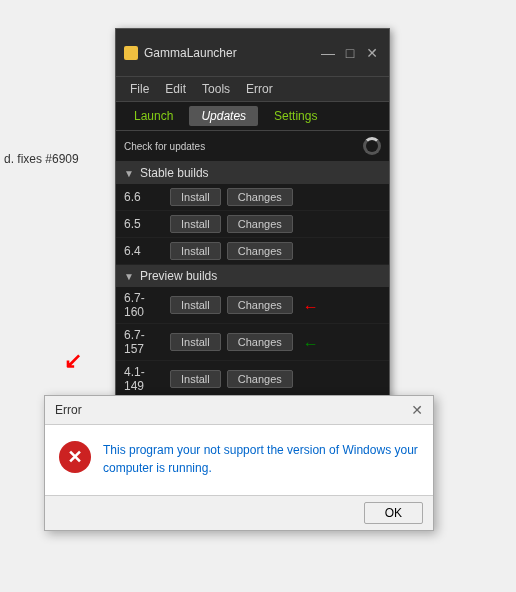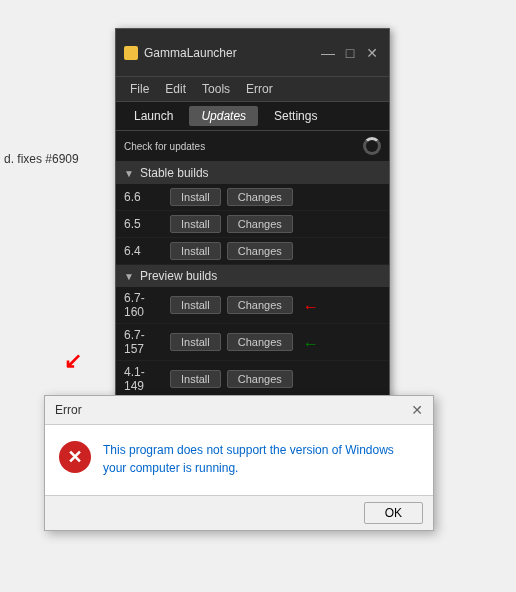--- a/index.html
+++ b/index.html
@@ -87,21 +87,21 @@
       display: flex;
       padding: 4px 6px;
       gap: 4px;
       border-bottom: 1px solid #444;
     }
     .tab {
       padding: 3px 12px;
       font-size: 12px;
       cursor: pointer;
       border-radius: 2px;
-      color: #e5e5e5;
+      color: #84cc16;
     }
     .tab.active {
       background: #555;
       color: #fff;
       font-style: italic;
     }
 
     
     .check-updates-row {
       display: flex;
@@ -333,19 +333,19 @@
 <div class="big-red-arrow">↙</div>
 
 <div class="error-dialog">
   <div class="error-title-bar">
     <span class="error-title-text">Error</span>
     <span class="error-close-btn">✕</span>
   </div>
   <div class="error-body">
     <div class="error-icon">✕</div>
     <div class="error-message">
-      <span>This program does not support the version of </span><span style="color:#0066cc;">Windows</span><span> your computer is running.</span>
+      <span>This program your not support the version of </span><span style="color:#0066cc;">Windows</span><span> your computer is running.</span>
     </div>
   </div>
   <div class="error-footer">
     <button class="ok-btn">OK</button>
   </div>
 </div>
 
 </body></html>

